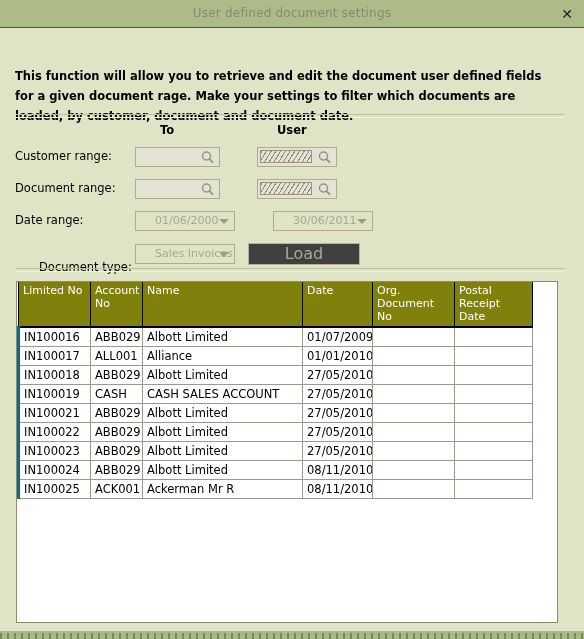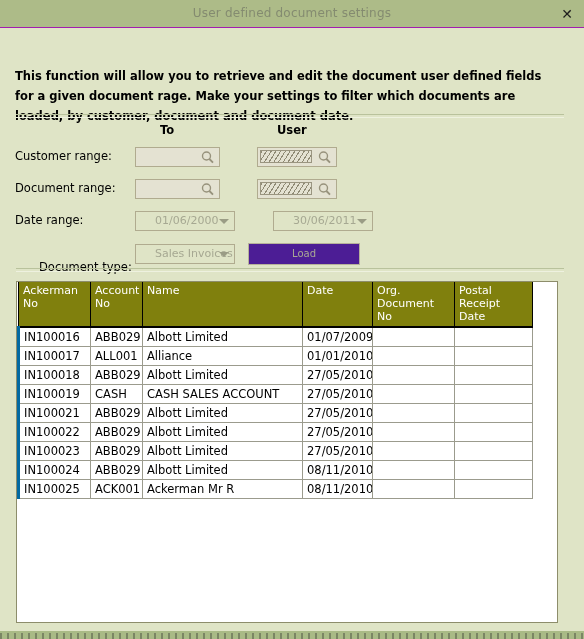--- a/index.html
+++ b/index.html
@@ -171,22 +171,22 @@
   #doc-type  { left: 135px; width: 100px; top: 216px; }
 
   #load-btn {
     position: absolute;
     left: 248px;
     top: 215px;
     width: 112px;
     height: 22px;
     box-sizing: border-box;
     border: 1px solid #b6b19a;
-    background: #4c1d95;
-    font-size: 10px;
+    background: #404040;
+    font-size: 16px;
     color: #a9a894;
     text-align: center;
     line-height: 20px;
     font-family: "DejaVu Sans", sans-serif;
     cursor: default;
   }
 
   
   #grid-frame {
     position: absolute;
@@ -364,21 +364,21 @@
         <colgroup>
           <col class="c-doc">
             <col class="c-acct">
             <col class="c-name">
           <col class="c-date">
             <col class="c-org">
             <col class="c-post">
         </colgroup>
         <thead>
           <tr>
-            <th>Ackerman No</th>
+            <th>Limited No</th>
             <th>Account No</th>
             <th>Name</th>
             <th>Date</th>
             <th>Org. Document No</th>
             <th>Postal Receipt Date</th>
           </tr>
         </thead>
         <tbody id="grid-body">
             <tr>
               <td>IN100016</td>

